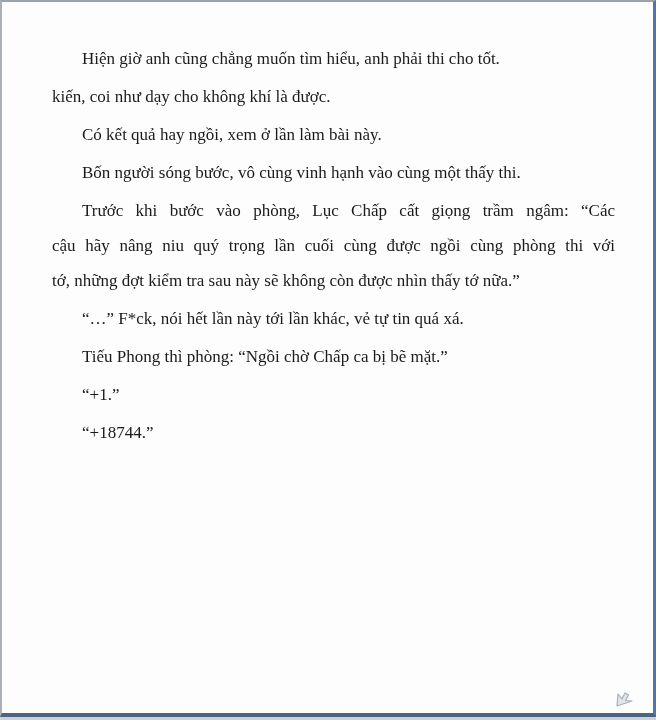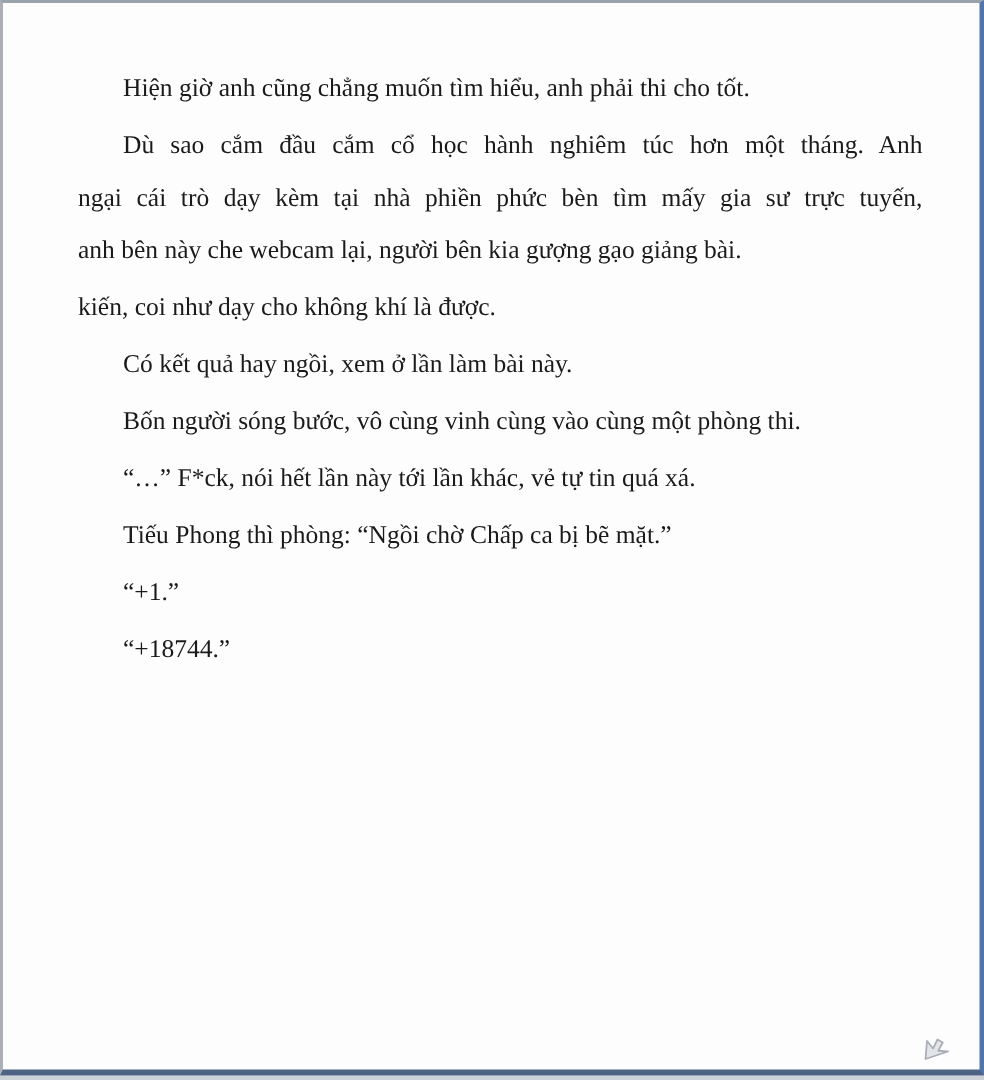--- a/index.html
+++ b/index.html
@@ -56,32 +56,32 @@
 </style>
 </head>
 <body>
 
 <div class="page">
   <div class="content" id="doc">
       <div class="para">
         <div class="line first last">Hiện giờ anh cũng chẳng muốn tìm hiểu, anh phải thi cho tốt.</div>
       </div>
       <div class="para">
-        <div class="line first">Dù sao cắm đầu cắm cổ học hành nghiêm túc hơn một tháng. Anh</div>
-        <div class="line">ngại cái trò dạy kèm tại nhà phiền phức bèn tìm mấy gia sư trực tuyến,</div>
-        <div class="line last">anh bên này che webcam lại, người bên kia gượng gạo giảng bài.</div>
-      </div>
-      <div class="para">
         <div class="line last">kiến, coi như dạy cho không khí là được.</div>
       </div>
       <div class="para">
         <div class="line first last">Có kết quả hay ngồi, xem ở lần làm bài này.</div>
       </div>
       <div class="para">
-        <div class="line first last">Bốn người sóng bước, vô cùng vinh cùng vào cùng một phòng thi.</div>
+        <div class="line first last">Bốn người sóng bước, vô cùng vinh hạnh vào cùng một thấy thi.</div>
+      </div>
+      <div class="para">
+        <div class="line first">Trước khi bước vào phòng, Lục Chấp cất giọng trầm ngâm: “Các</div>
+        <div class="line">cậu hãy nâng niu quý trọng lần cuối cùng được ngồi cùng phòng thi với</div>
+        <div class="line last">tớ, những đợt kiểm tra sau này sẽ không còn được nhìn thấy tớ nữa.”</div>
       </div>
       <div class="para">
         <div class="line first last">“…” F*ck, nói hết lần này tới lần khác, vẻ tự tin quá xá.</div>
       </div>
       <div class="para">
         <div class="line first last">Tiếu Phong thì phòng: “Ngồi chờ Chấp ca bị bẽ mặt.”</div>
       </div>
       <div class="para">
         <div class="line first last">“+1.”</div>
       </div>

